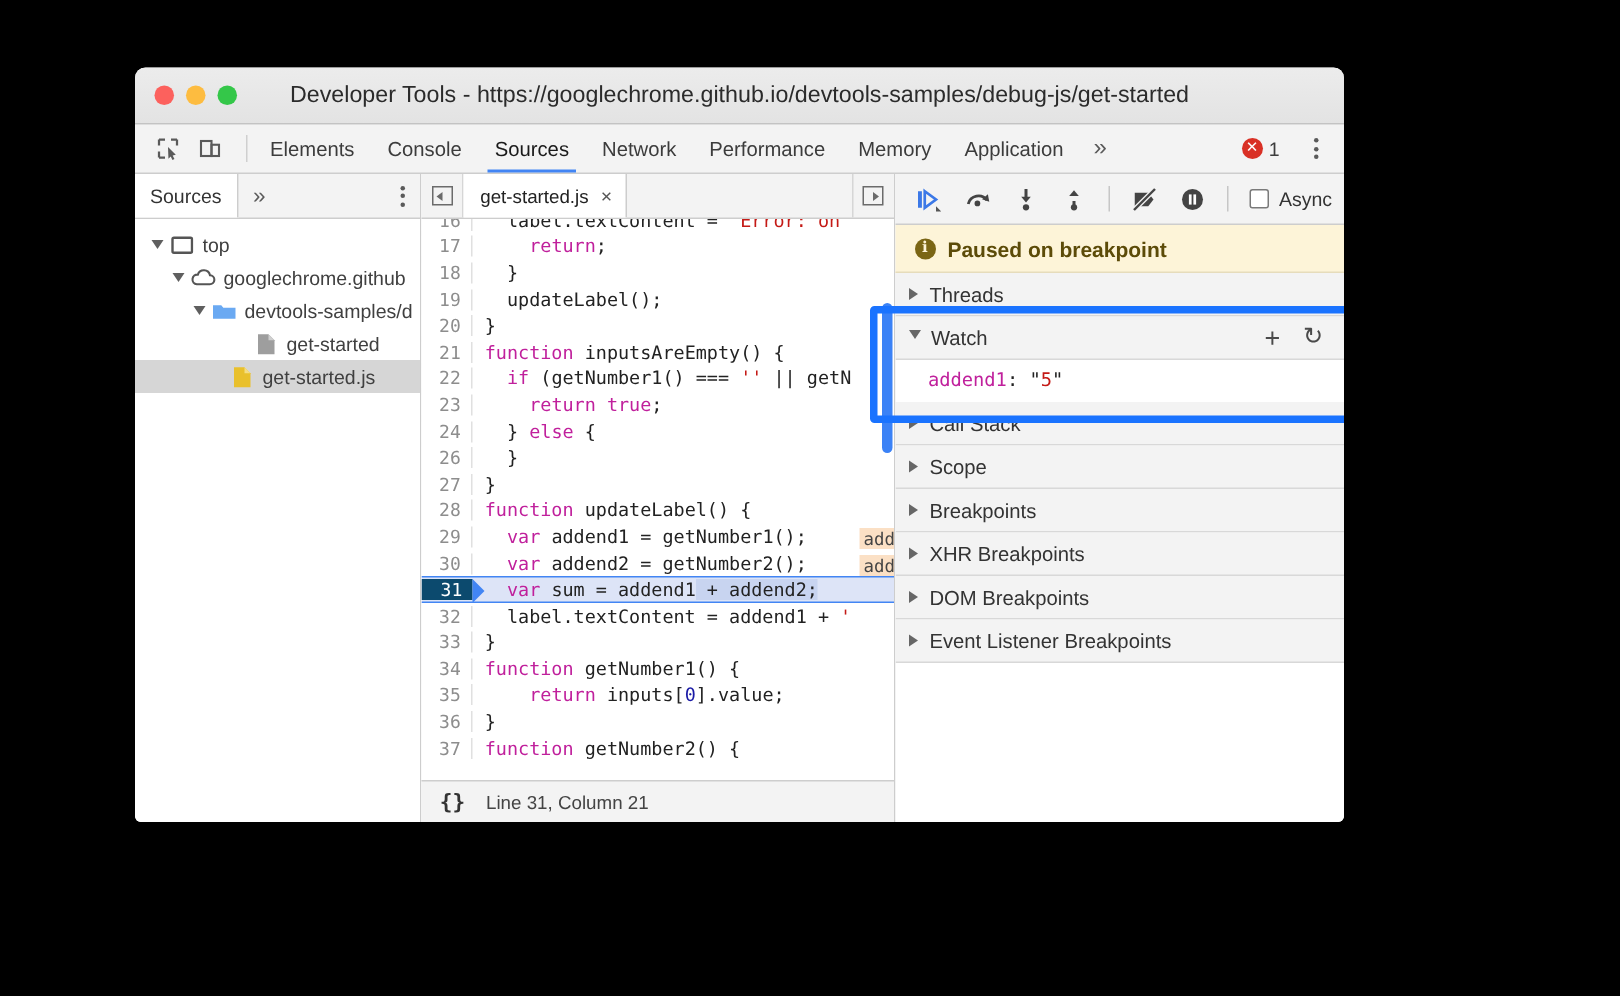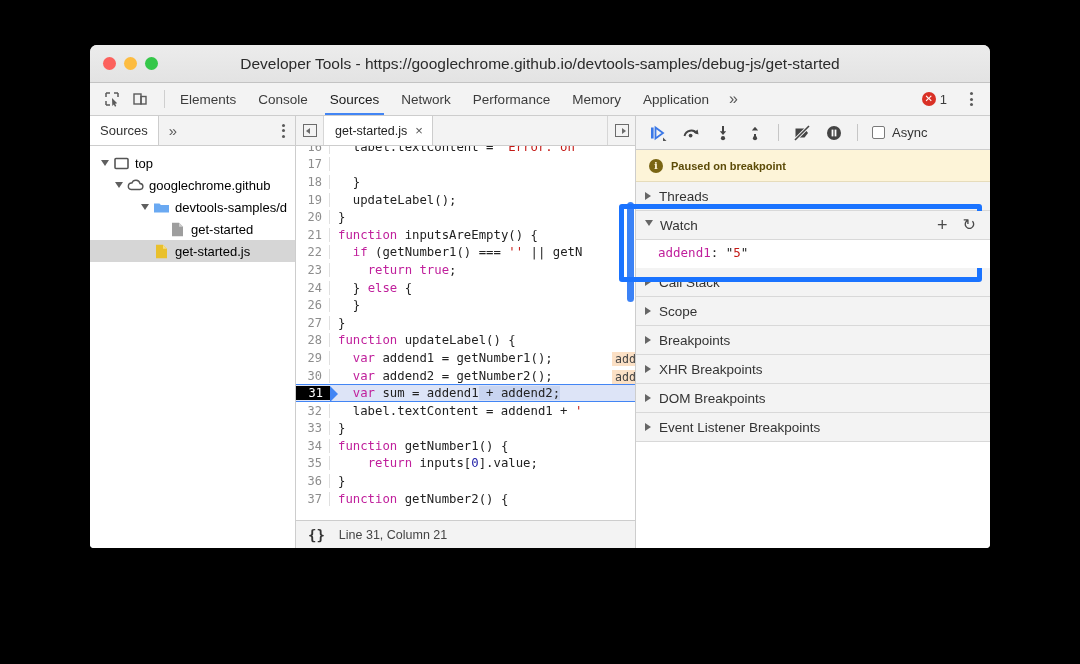--- a/index.html
+++ b/index.html
@@ -6,21 +6,21 @@
   html, body {
     width: 1080px; height: 664px;
     background: #000000;
     font-family: "Liberation Sans", sans-serif;
     overflow: hidden;
   }
 
   #window {
     position: absolute;
     left: 90px; top: 45px;
-    width: 900px; height: 503px;
+    width: 806px; height: 503px;
     background: #ffffff;
     border-radius: 7px 7px 4px 4px;
     overflow: hidden;
     box-shadow: 0 2px 10px rgba(0,0,0,0.45);
   }
 
   
   .titlebar {
     height: 38px;
     background: linear-gradient(#ececec, #e3e3e3);
@@ -101,21 +101,21 @@
   .ntab {
     display: flex; align-items: center; padding: 0 10px;
     font-size: 13px; color: #333;
     background: #fff;
     border-right: 1px solid #cdcdcd;
   }
   .ntab.more { background: transparent; border: none; font-size: 15px; color: #5a5a5a; }
   .nav-kebab { margin-left: auto; display: flex; flex-direction: column; gap: 2.5px; justify-content: center; padding-right: 10px; }
   .nav-kebab i { width: 3px; height: 3px; border-radius: 50%; background: #5a5a5a; display: block; }
 
-  .tree { padding-top: 6px; font-size: 13px; color: #000000; text-align: right; }
+  .tree { padding-top: 6px; font-size: 13px; color: #404040; text-align: right; }
   .trow {
     display: flex; align-items: center; height: 22px;
     white-space: nowrap; overflow: hidden;
   }
   .trow.sel { background: #d6d6d6; }
   .tw { width: 14px; flex: none; display: flex; align-items: center; justify-content: center; }
   .caret { width: 0; height: 0; }
   .caret.down { border-left: 4.5px solid transparent; border-right: 4.5px solid transparent; border-top: 6px solid #5f5f5f; }
   .ticon { width: 18px; flex: none; display: flex; align-items: center; justify-content: center; margin-right: 5px; }
   .tlabel { overflow: hidden; }
@@ -162,21 +162,21 @@
   .lines { position: absolute; top: -8px; left: 0; right: 0; }
   .cline { display: flex; height: 17.6px; align-items: center; position: relative; }
   .gut {
     width: 34px; flex: none; text-align: right; padding-right: 7px;
     color: #8d8d8d; font-size: 12px;
     background: #fff; border-right: 1px solid #e0e0e0;
   }
   .src { padding-left: 8px; white-space: pre; color: #222; flex: 1; position: relative; }
   .cline.exec { background: #dde4f7; }
   .cline.exec .gut {
-    background: #000000; color: #fff; border-right: none;
+    background: #0c4a6e; color: #fff; border-right: none;
     position: relative;
   }
   .cline.exec .gut::after {
     content: ""; position: absolute; right: -8px; top: 0;
     width: 0; height: 0;
     border-top: 8.8px solid transparent; border-bottom: 8.8px solid transparent;
     border-left: 8px solid #4285f4;
   }
   .cline.exec::before, .cline.exec::after {
     content: ""; position: absolute; left: 0; right: 0; height: 1px; background: #4285f4;
@@ -223,21 +223,21 @@
     height: 32px; background: #fdf4d8;
     border-bottom: 1px solid #e6dcbb;
     display: flex; align-items: center; gap: 8px; padding: 0 13px;
   }
   .info-ico {
     width: 14px; height: 14px; border-radius: 50%;
     background: #7a6514; color: #fdf4d8;
     font-size: 10px; font-weight: bold; line-height: 14px; text-align: center;
     font-family: "DejaVu Serif", serif;
   }
-  .paused-txt { font-size: 11px; color: #5c4b08; font-weight: bold; }
+  .paused-txt { font-size: 14px; color: #5c4b08; font-weight: bold; }
 
   .accordion { flex: 1; overflow: hidden; }
   .sec-head {
     height: 29px; background: #f3f3f3;
     border-bottom: 1px solid #d8d8d8;
     display: flex; align-items: center; padding: 0 9px;
     font-size: 13.5px; color: #333;
   }
   .tri {
     width: 0; height: 0; margin-right: 8px;
@@ -354,21 +354,21 @@
               <span class="caret down"></span>
             </span>
           <span class="ticon">
             <svg width="17" height="12" viewBox="0 0 17 12">
                 <path d="M4.2 10.5h8.6a3 3 0 0 0 .2-6 4.2 4.2 0 0 0-8.1-.4 2.9 2.9 0 0 0-.7 6.4z" stroke="#555" stroke-width="1.4" fill="none"></path>
               </svg>
           </span>
           <span class="tlabel">googlechrome.github</span>
         </div>
 
-        <div class="trow" style="padding-left:48px">
+        <div class="trow" style="padding-left:36px">
           <span class="tw">
               <span class="caret down"></span>
             </span>
           <span class="ticon">
             <svg width="17" height="13" viewBox="0 0 17 13">
                 <path d="M1 2.5h5.5l1.4 1.6H16V11.5H1z" fill="#6aa9f2"></path>
               </svg>
           </span>
           <span class="tlabel">devtools-samples/d</span>
         </div>
@@ -412,20 +412,21 @@
 
       <div class="code">
         <div class="lines">
 
           <div class="cline">
             <span class="gut">16</span>
             <span class="src">  label.textContent = <span class="str">'Error: on</span></span>
           </div>
           <div class="cline">
             <span class="gut">17</span>
+            <span class="src">    <span class="kw">return</span>;</span>
           </div>
           <div class="cline">
             <span class="gut">18</span>
             <span class="src">  }</span>
           </div>
           <div class="cline">
             <span class="gut">19</span>
             <span class="src">  updateLabel();</span>
           </div>
           <div class="cline">

